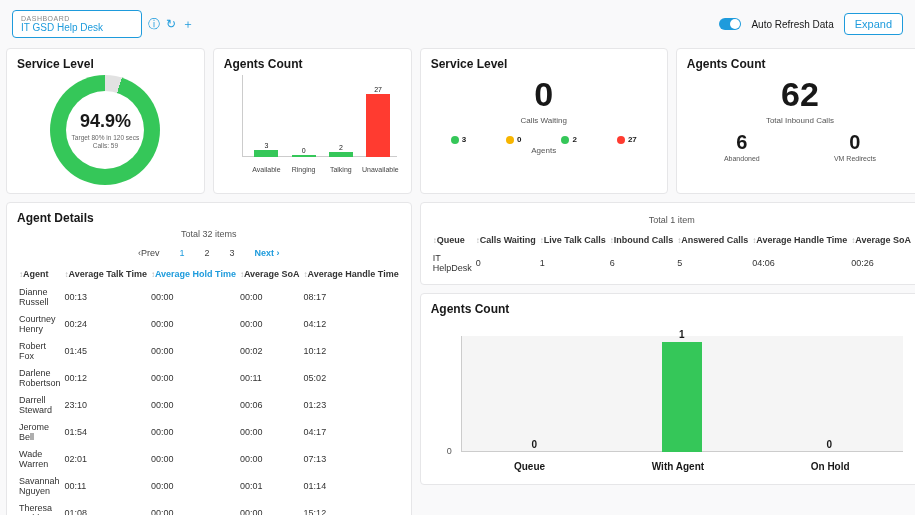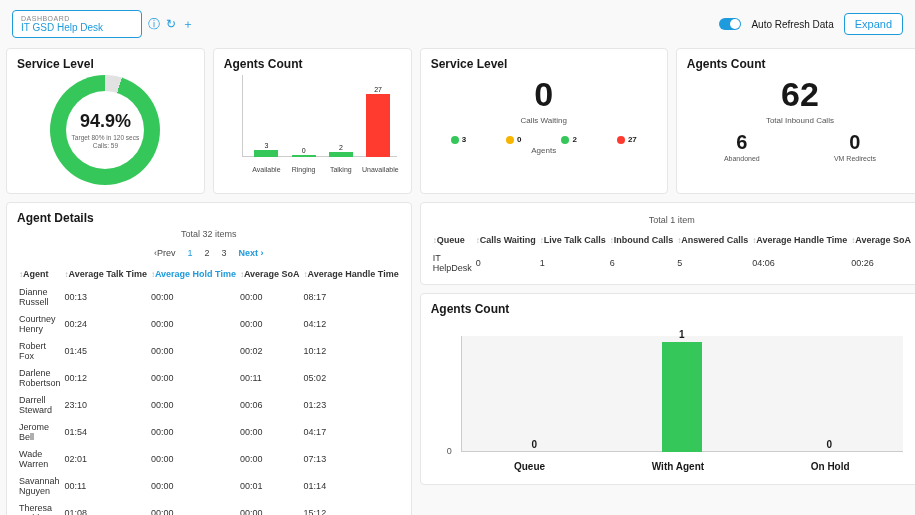--- a/index.html
+++ b/index.html
@@ -42,21 +42,21 @@
 .dots { display:flex; justify-content:space-around; margin-top:10px; }
 .dots .d { display:flex; align-items:center; gap:3px; font-size:8px; font-weight:600; }
 .dots .dot { width:8px; height:8px; border-radius:50%; }
 .sub-kpis { display:flex; justify-content:space-around; margin-top:6px; }
 .sub-kpis .sk { text-align:center; }
 .sub-kpis .v { font-size:20px; font-weight:700; }
 .sub-kpis .l { font-size:7px; color:#555; margin-top:1px;}
 .panel-title { font-size:12px; font-weight:700; }
 .panel { background:#fff; border:1px solid #e6e6e8; border-radius:4px; padding:8px 10px; }
 .table-hdr { display:flex; justify-content:flex-end; align-items:center; gap:8px; font-size:9px; color:#555; margin:4px 0 6px;flex-direction:column; }
-.pager { display:flex; gap:4px; align-items:center; }
+.pager { display:flex; gap:12px; align-items:center; }
 .pager .pg { padding:1px 4px; color:#444; cursor:pointer; }
 .pager .pg.active { color:#1e9bdc; }
 .pager .pg.next { color:#1e9bdc; font-weight:600; }
 .tbl { width:100%; border-collapse:collapse; font-size:9px; }
 .tbl th { text-align:left; font-weight:600; padding:4px 2px; color:#333; white-space:nowrap; }
 .tbl th.sorted { color:#1e9bdc; }
 .tbl th::before { content:"\2195 "; color:#bbb; font-size:8px; }
 .tbl td { padding:3.5px 2px; color:#333; }
 .agents-chart { height:160px; position:relative; padding:10px 10px 0 30px; }
 .ac-area { position:absolute; left:30px; right:10px; top:20px; bottom:24px; background:#f5f5f5; border-left:1px solid #ccc; border-bottom:1px solid #ccc; }

